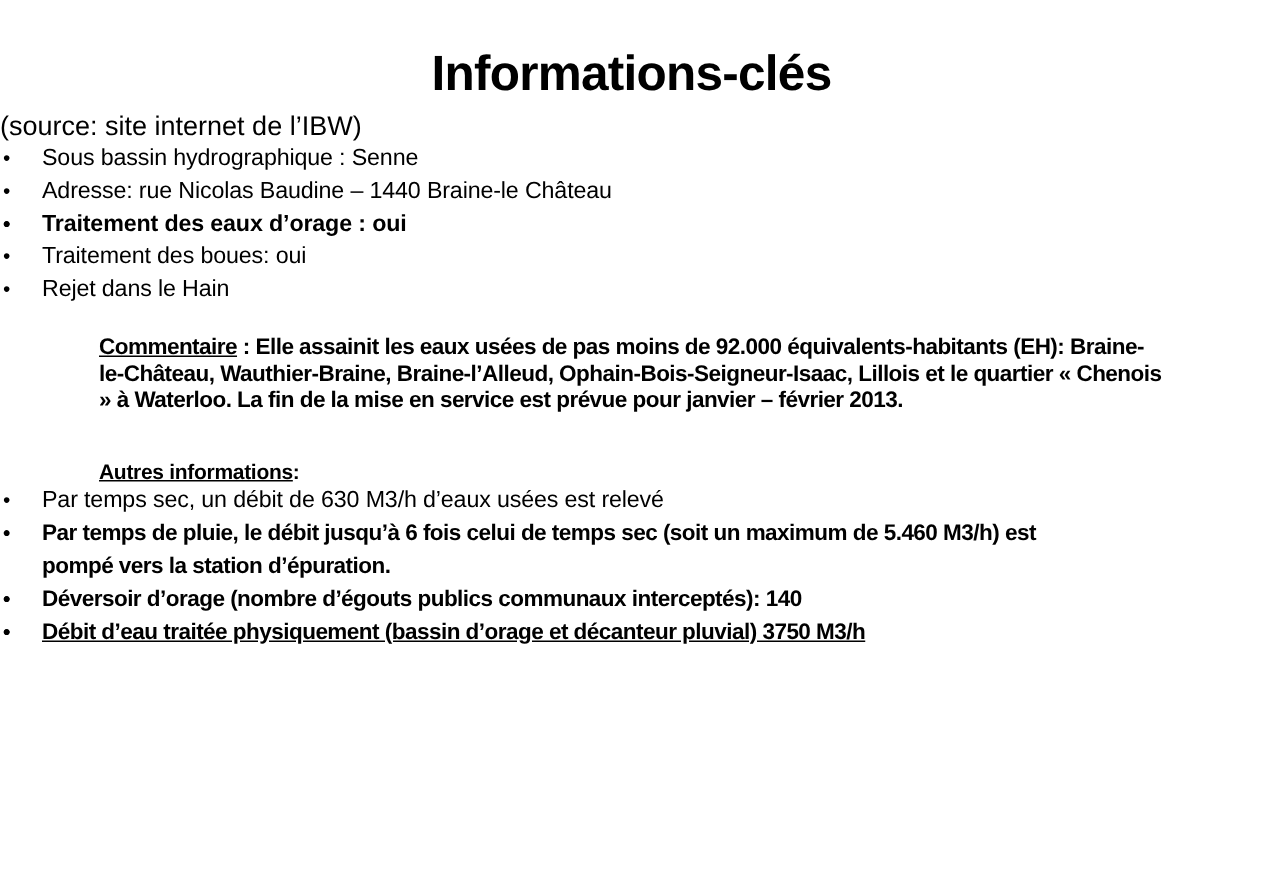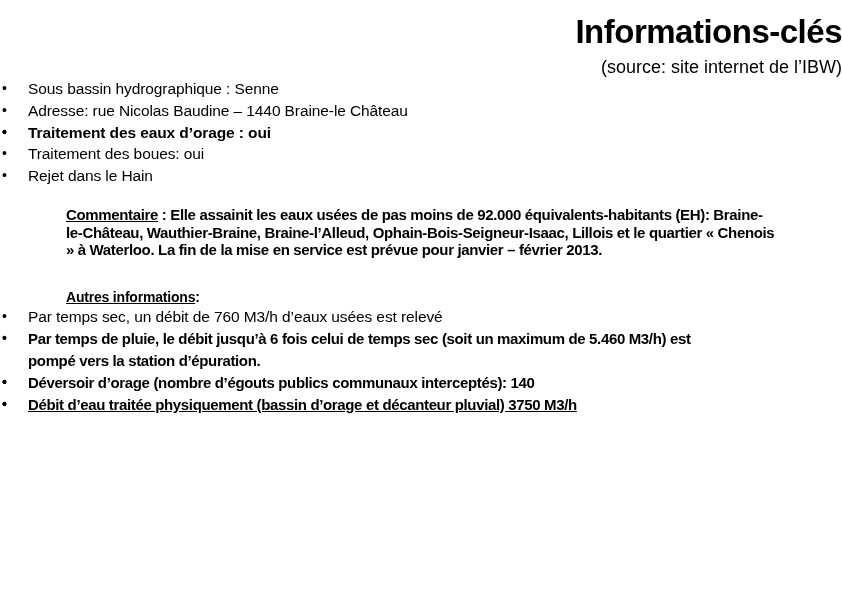--- a/index.html
+++ b/index.html
@@ -11,31 +11,31 @@
     position: relative;
     width: 842px;
     height: 595px;
     background: #ffffff;
     color: #000000;
     font-family: "Liberation Sans", sans-serif;
     overflow: hidden;
   }
   .title {
     margin: 0;
-    padding-top: 12px;
-    text-align: right;
+    padding-top: 29px;
+    text-align: center;
     font-size: 33px;
     font-weight: bold;
     letter-spacing: -0.5px;
     line-height: 40px;
   }
   .subtitle {
     margin: 0;
     padding-top: 4px;
-    text-align: right;
+    text-align: left;
     font-size: 18px;
     font-weight: normal;
     line-height: 22px;
   }
   ul.bullets {
     list-style: none;
     margin: 0;
     padding: 0;
   }
   ul.bullets li {
@@ -118,21 +118,21 @@
     </li>
   </ul>
 
   <p class="commentary"><span class="uline">Commentaire</span><span> : Elle assainit les eaux usées de pas moins de 92.000 équivalents-habitants (EH): Braine-le-Château, Wauthier-Braine, Braine-l’Alleud, Ophain-Bois-Seigneur-Isaac, Lillois et le quartier « Chenois » à Waterloo. La fin de la mise en service est prévue pour janvier – février 2013.</span></p>
 
   <p class="other-heading"><span class="uline">Autres informations</span><span>:</span></p>
 
   <ul class="bullets other-info">
     <li>
       <span class="marker">•</span>
-      <span>Par temps sec, un débit de 760 M3/h d’eaux usées est relevé</span>
+      <span>Par temps sec, un débit de 630 M3/h d’eaux usées est relevé</span>
     </li>
     <li class="bold cond">
       <span class="marker">•</span>
       <span>Par temps de pluie, le débit jusqu’à 6 fois celui de temps sec (soit un maximum de 5.460 M3/h) est pompé vers la station d’épuration.</span>
     </li>
     <li>
       <span class="marker">•</span>
     </li>
     <li class="bold cond">
       <span class="marker">•</span>

